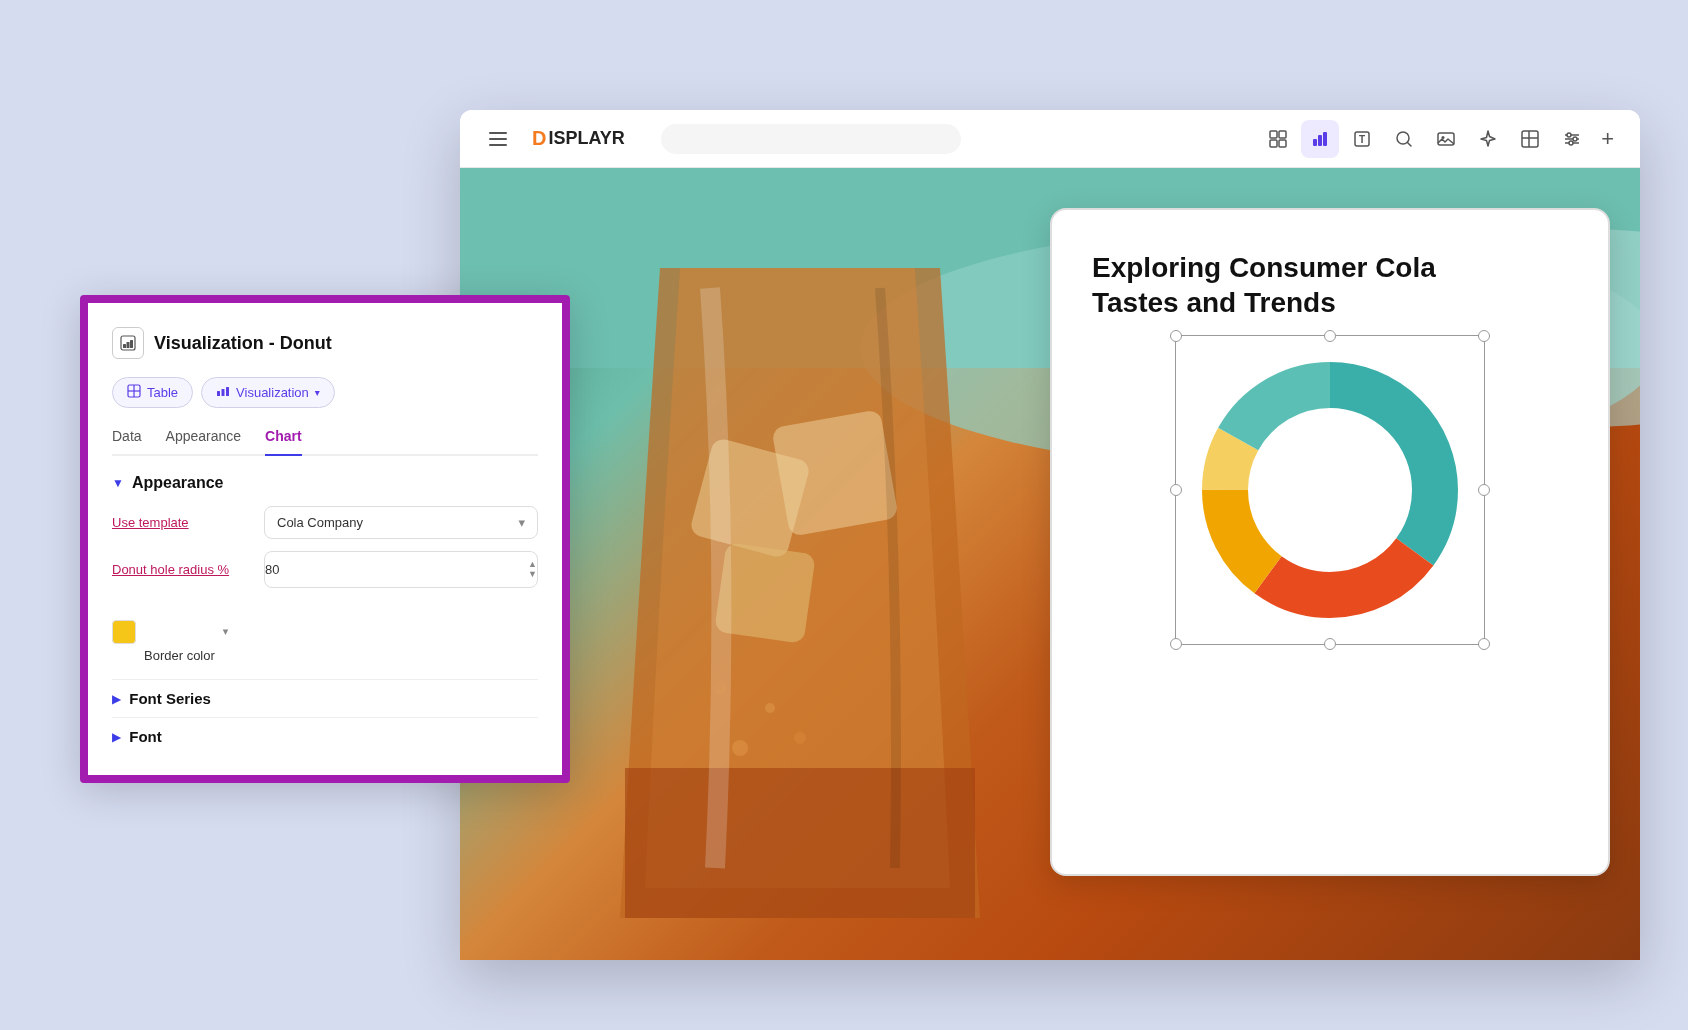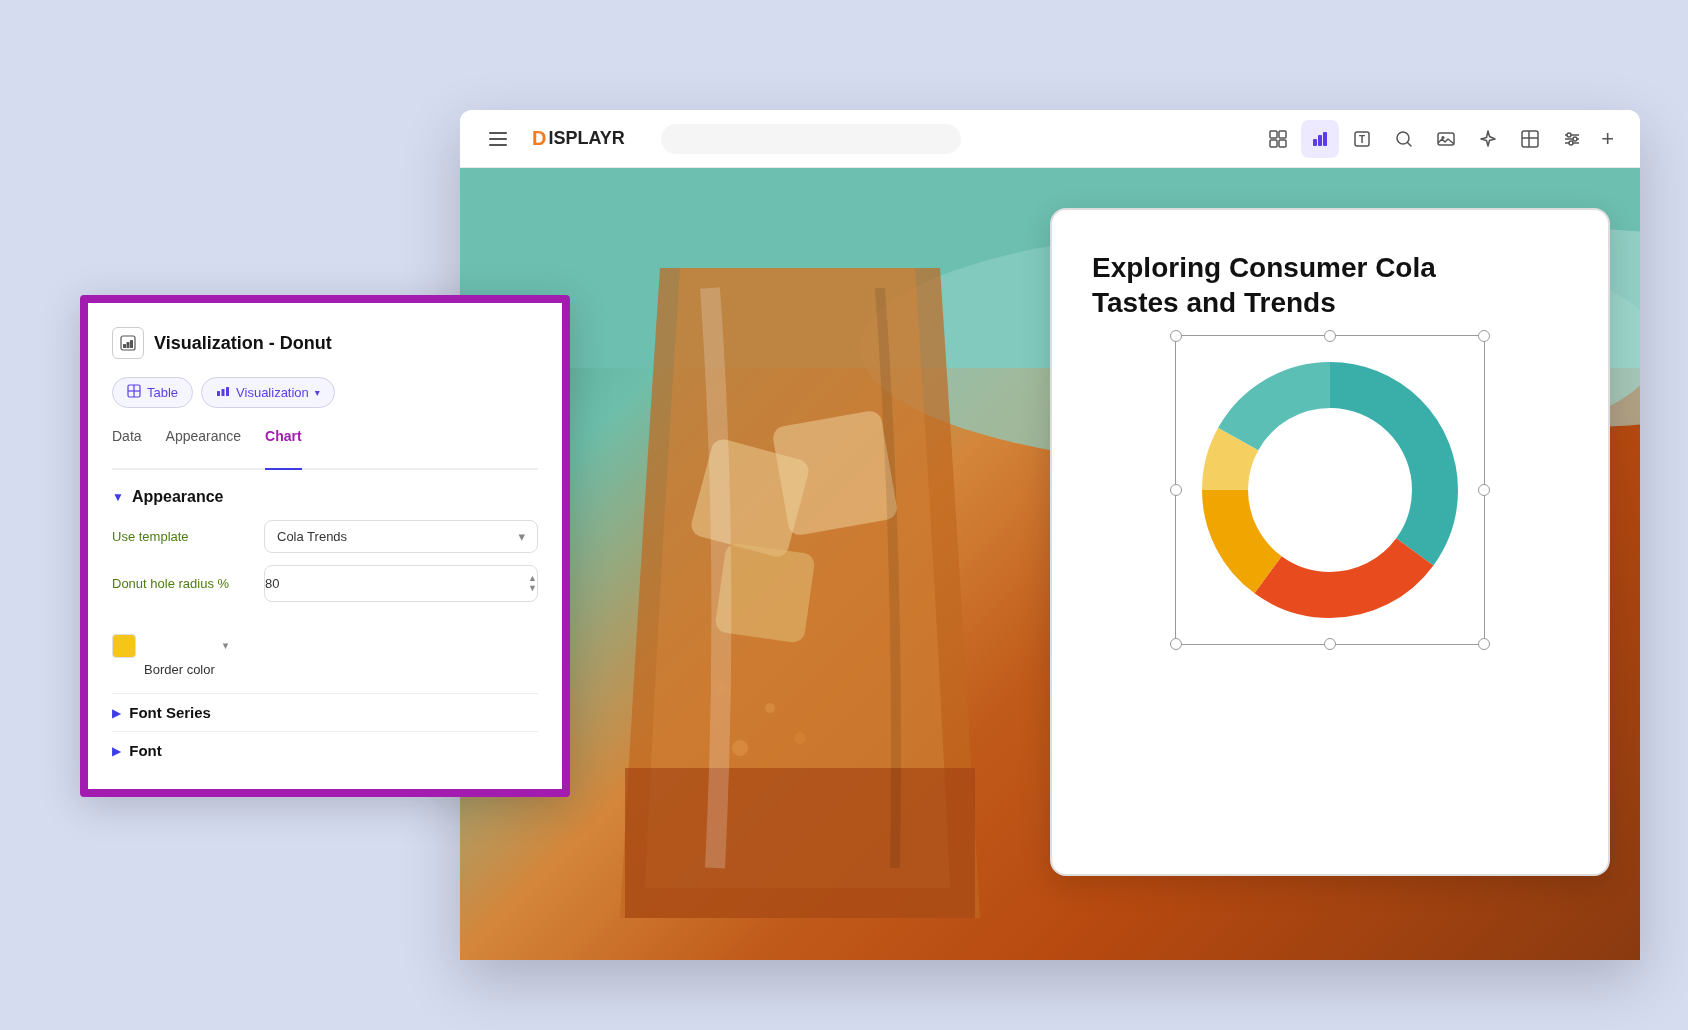--- a/index.html
+++ b/index.html
@@ -291,21 +291,21 @@
       display: flex;
       gap: 24px;
       border-bottom: 2px solid #eee;
       margin-bottom: 18px;
     }
 
     .main-tab {
       font-size: 14px;
       font-weight: 500;
       color: #555;
-      padding-bottom: 24px;
+      padding-bottom: 10px;
       cursor: pointer;
       border-bottom: 2px solid transparent;
       margin-bottom: -2px;
     }
     .main-tab.active {
       color: #a21caf;
       border-bottom-color: #3d3de8;
       font-weight: 600;
     }
 
@@ -335,23 +335,24 @@
 
     .field-row {
       display: flex;
       align-items: center;
       margin-bottom: 12px;
       gap: 12px;
     }
 
     .field-label {
       font-size: 13px;
-      color: #4d7c0f;
+      color: #be185d;
       width: 140px;
       flex-shrink: 0;
+      text-decoration: underline;
     }
 
     .field-control {
       flex: 1;
     }
 
     .select-control {
       width: 100%;
       padding: 8px 12px;
       border: 1.5px solid #ddd;
@@ -633,21 +634,21 @@
   <div class="section">
     <div class="section-header">
       <span class="chevron">▼</span>
       <span class="section-title">Appearance</span>
     </div>
 
     <div class="field-row">
       <span class="field-label">Use template</span>
       <div class="field-control">
         <div class="select-control">
-          <span>Cola Trends</span>
+          <span>Cola Company</span>
           <span style="color:#888;">▾</span>
         </div>
       </div>
     </div>
 
     <div class="field-row">
       <span class="field-label">Donut hole radius %</span>
       <div class="field-control">
         <div class="number-control">
           <span>80</span>

